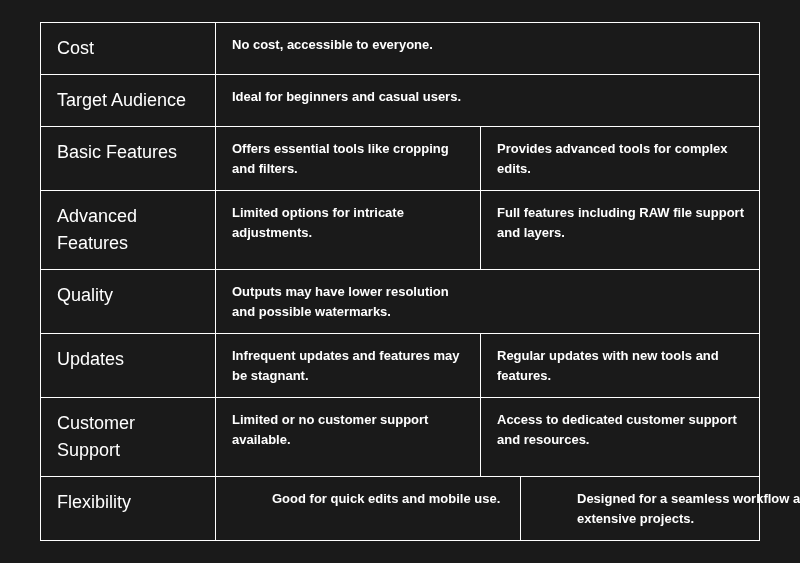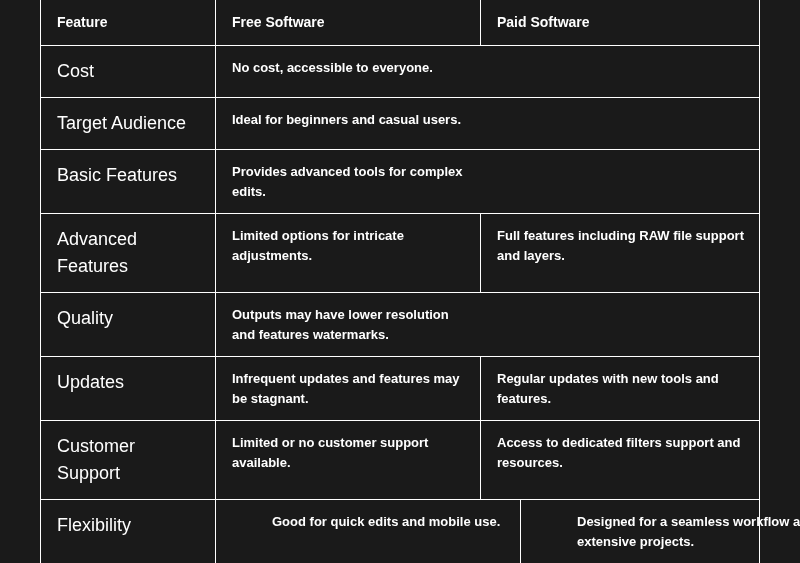--- a/index.html
+++ b/index.html
@@ -59,74 +59,71 @@
 
     .header-row {
       background-color: #1a1a1a;
     }
   </style>
 </head>
 <body>
 
 <div class="table-container">
 
-  <div class="table-row header-row">
-    <div class="table-cell header">Feature</div>
-    <div class="table-cell header">Free Software</div>
-    <div class="table-cell header">Paid Software</div>
-  </div>
 
   <div class="table-row">
     <div class="table-cell row-header">Cost</div>
     <div class="table-cell">No cost,
 accessible to everyone.</div>
   </div>
 
   <div class="table-row">
     <div class="table-cell row-header">Target Audience</div>
     <div class="table-cell">Ideal for beginners
 and casual users.</div>
   </div>
 
   <div class="table-row">
     <div class="table-cell row-header">Basic Features</div>
+    <div class="table-cell">Offers essential tools
+like cropping and filters.</div>
     <div class="table-cell">Provides advanced tools
 for complex edits.</div>
   </div>
 
   <div class="table-row">
     <div class="table-cell row-header">Advanced
 Features</div>
     <div class="table-cell">Limited options for
 intricate adjustments.</div>
     <div class="table-cell">Full features including
 RAW file support and layers.</div>
   </div>
 
   <div class="table-row">
     <div class="table-cell row-header">Quality</div>
     <div class="table-cell">Outputs may have lower
-resolution and features
+resolution and possible
 watermarks.</div>
   </div>
 
   <div class="table-row">
     <div class="table-cell row-header">Updates</div>
     <div class="table-cell">Infrequent updates
 and features may be stagnant.</div>
     <div class="table-cell">Regular updates with
 new tools and features.</div>
   </div>
 
   <div class="table-row">
     <div class="table-cell row-header">Customer
 Support</div>
     <div class="table-cell">Limited or no customer
 support available.</div>
-    <div class="table-cell">Access to dedicated filters
+    <div class="table-cell">Access to dedicated customer
 support and resources.</div>
   </div>
 
   <div class="table-row">
     <div class="table-cell row-header">Flexibility</div>
     <div class="table-cell">Good for quick edits
 and mobile use.</div>
     <div class="table-cell">Designed for a seamless
 workflow and extensive
 projects.</div>

